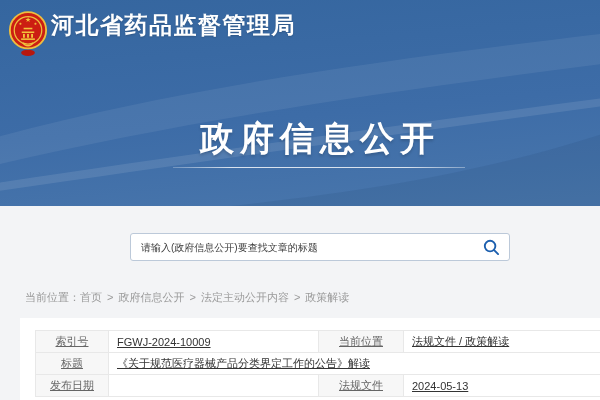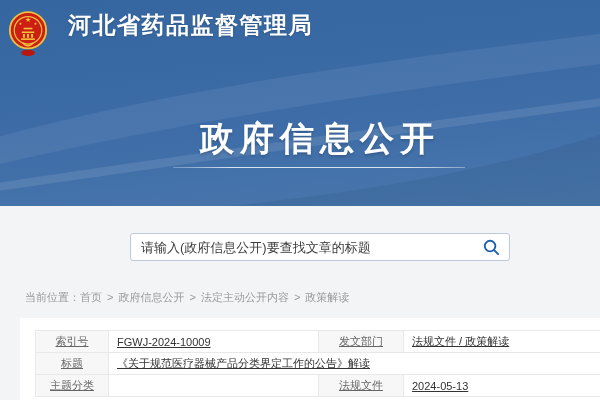--- a/index.html
+++ b/index.html
@@ -8,41 +8,41 @@
     font-family:"Liberation Sans","DejaVu Sans",sans-serif;
     position:relative; background:#f3f4f6;
   }
   
   .header {
     position:absolute; left:0; top:0; width:600px; height:206px;
     background:linear-gradient(175deg,#35669f 0%,#3d6ca7 55%,#4a77ac 100%);
     overflow:hidden;
   }
   .header-waves { position:absolute; left:0; top:0; }
-  .brand { position:absolute; left:10px; top:10px; display:flex; align-items:flex-start; gap:20px; text-decoration:none; cursor:pointer; }
+  .brand { position:absolute; left:10px; top:10px; display:flex; align-items:flex-start; gap:3px; text-decoration:none; cursor:pointer; }
   .emblem { flex:0 0 auto; margin-left:-2px; }
   .brand-text { padding-top:3px; }
   .site-name { color:#ffffff; font-size:23px; font-weight:700; letter-spacing:1.5px; line-height:1.1; text-shadow:0 1px 2px rgba(0,0,0,.18); }
   .site-name-en { color:rgba(255,255,255,.88); font-size:8.5px; letter-spacing:2.2px; margin-top:4px; white-space:nowrap; }
   .banner-title {
     position:absolute; top:116px; left:320px; transform:translateX(-50%);
     color:#ffffff; font-size:34px; font-weight:700; letter-spacing:6px;
     white-space:nowrap; text-shadow:0 2px 3px rgba(0,0,0,.18);
   }
   .banner-divider { position:absolute; top:167px; left:173px; width:292px; height:1px;
     background:linear-gradient(90deg,rgba(255,255,255,.25),rgba(255,255,255,.8) 20%,rgba(255,255,255,.8) 80%,rgba(255,255,255,.35)); }
   
   .content { position:absolute; left:0; top:206px; width:600px; height:194px; background:#f3f4f6; }
   .search-box {
     position:absolute; left:130px; top:27px; width:380px; height:28px;
     background:#ffffff; border:1px solid #bcc9d9; border-radius:3px;
     display:flex; align-items:center;
   }
   .search-input { flex:1; height:100%; border:none; outline:none; background:transparent;
-    font-size:13px; color:#333; padding:0 10px; font-family:inherit; }
+    font-size:10px; color:#333; padding:0 10px; font-family:inherit; }
   .search-input::placeholder { color:#3c3c3c; opacity:1; }
   .search-btn { width:36px; height:100%; display:flex; align-items:center; justify-content:center;
     background:transparent; border:none; cursor:pointer; }
   .breadcrumb { position:absolute; left:25px; top:84px; font-size:11px; color:#9a9a9a; white-space:nowrap; }
   .breadcrumb a { color:#9a9a9a; text-decoration:none; cursor:pointer; }
   .breadcrumb .sep { margin:0 5px; }
   .panel { position:absolute; left:20px; top:112px; width:580px; height:82px; background:#ffffff; overflow:hidden; }
   .doc-table { border-collapse:collapse; table-layout:fixed; width:578px; margin:12px 0 0 15px; }
   .doc-table td { border:1px solid #e8e8e8; height:22px; font-size:11px; padding:0 10px;text-decoration:underline; }
   .doc-table td.lbl { background:#f7f7f7; color:#666; text-align:center; padding:0 4px; }
@@ -104,29 +104,29 @@
       <colgroup>
           <col style="width:73px">
           <col style="width:210px">
           <col style="width:85px">
           <col style="width:210px">
         </colgroup>
       <tbody>
           <tr>
         <td class="lbl">索引号</td>
         <td class="val">FGWJ-2024-10009</td>
-        <td class="lbl">发文部门</td>
+        <td class="lbl">当前位置</td>
         <td class="val">法规文件 / 政策解读</td>
       </tr>
       <tr>
         <td class="lbl">标题</td>
         <td class="val" colspan="3">《关于规范医疗器械产品分类界定工作的公告》解读</td>
       </tr>
       <tr>
-        <td class="lbl">主题分类</td>
+        <td class="lbl">发布日期</td>
         <td class="val"></td>
         <td class="lbl">法规文件</td>
         <td class="val">2024-05-13</td>
       </tr>
     </tbody>
       </table>
   </div>
 
 </div>
 

